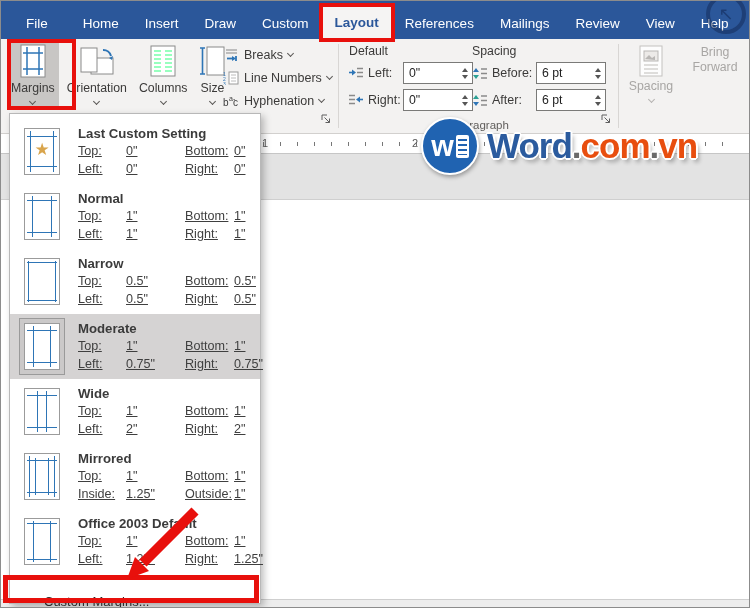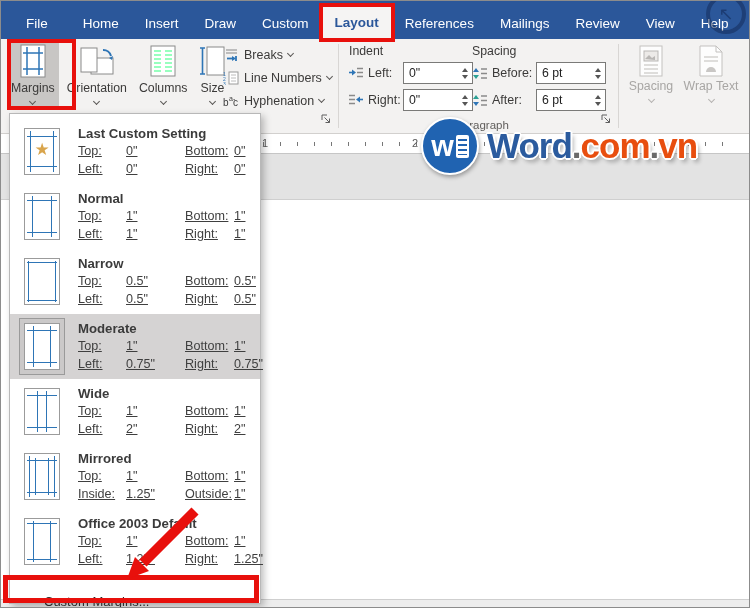--- a/index.html
+++ b/index.html
@@ -241,21 +241,21 @@
       </div>
     </div>
 
     <svg class="launcher" style="left:320px; top:75px;" viewBox="0 0 11 11">
       <path d="M1 1 H6 M1 1 V6" stroke="#5f5f5f" fill="none"></path>
       <path d="M3.5 3.5 L8.5 8.5 M8.5 4.5 V8.5 H4.5" stroke="#5f5f5f" fill="none"></path>
     </svg>
     <div class="vsep" style="left:337px;"></div>
 
     <div class="grp-paragraph">
-      <div class="ptitle" style="left:3px;">Indent</div>
+      <div class="ptitle" style="left:3px;">Default</div>
       <div class="ptitle" style="left:126px;">Spacing</div>
 
       <div class="prow" style="left:2px; top:23px;">
         <svg width="16" height="12" viewBox="0 0 16 12">
           <path d="M9 1.5h6 M9 5.5h6 M9 9.5h6" stroke="#8a8a8a" stroke-width="1.3"></path>
           <path d="M1 5.5 H5" stroke="#2e75b6" stroke-width="1.6"></path>
           <path d="M4 2.5 L8 5.5 L4 8.5 z" fill="#2e75b6"></path>
         </svg>
         <span style="width:31px;">Left:</span>
         <div class="spinner">
@@ -324,30 +324,20 @@
 
     <div class="grp-arrange">
       <div class="abtn">
         <svg width="28" height="34" viewBox="0 0 28 34">
           <rect x="3" y="1" width="22" height="30" fill="#fdfdfd" stroke="#c3c1bf"></rect>
           <rect x="7" y="6" width="14" height="10" fill="#eceae8" stroke="#b9b7b5"></rect>
           <path d="M8 14 l4 -4 l3 3 l3 -2 v4 z" fill="#b9b7b5"></path>
           <path d="M7 20h14 M7 24h14 M7 28h14" stroke="#d4d2d0" stroke-width="1.3"></path>
         </svg>
         <span>Spacing</span>
-        <span class="chev"></span>
-      </div>
-      <div class="abtn">
-        <svg width="28" height="34" viewBox="0 0 28 34">
-          <path d="M3 1 H19 L25 7 V31 H3 z" fill="#fdfdfd" stroke="#c3c1bf"></path>
-          <path d="M19 1 V7 H25" fill="none" stroke="#c3c1bf"></path>
-          <path d="M7 12h14 M7 16h14" stroke="#d4d2d0" stroke-width="1.3"></path>
-          <path d="M9 27 a5 5 0 0 1 10 0 z" fill="#c9c7c5"></path>
-        </svg>
-        <span>Wrap Text</span>
         <span class="chev"></span>
       </div>
       <div class="abtn" style="width:64px;">
 
         <span>Bring Forward</span>
       </div>
     </div>
   </div>
 
   <div class="ruler">

